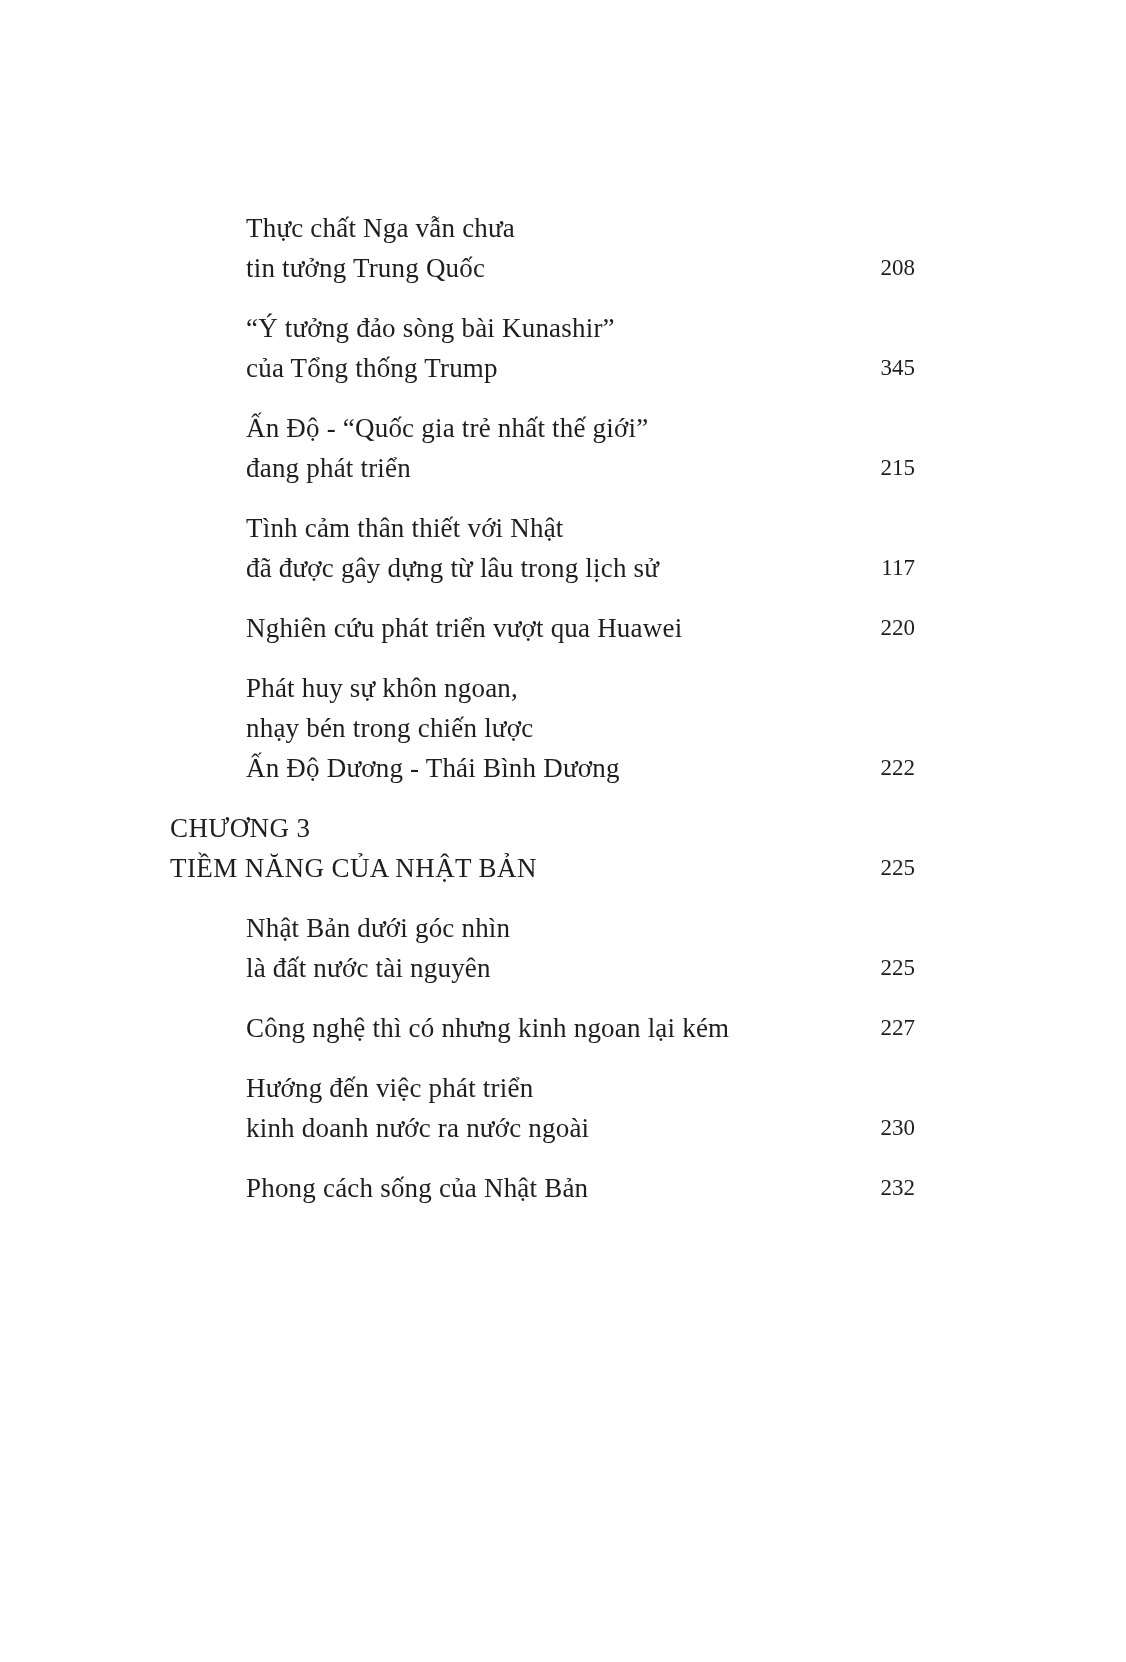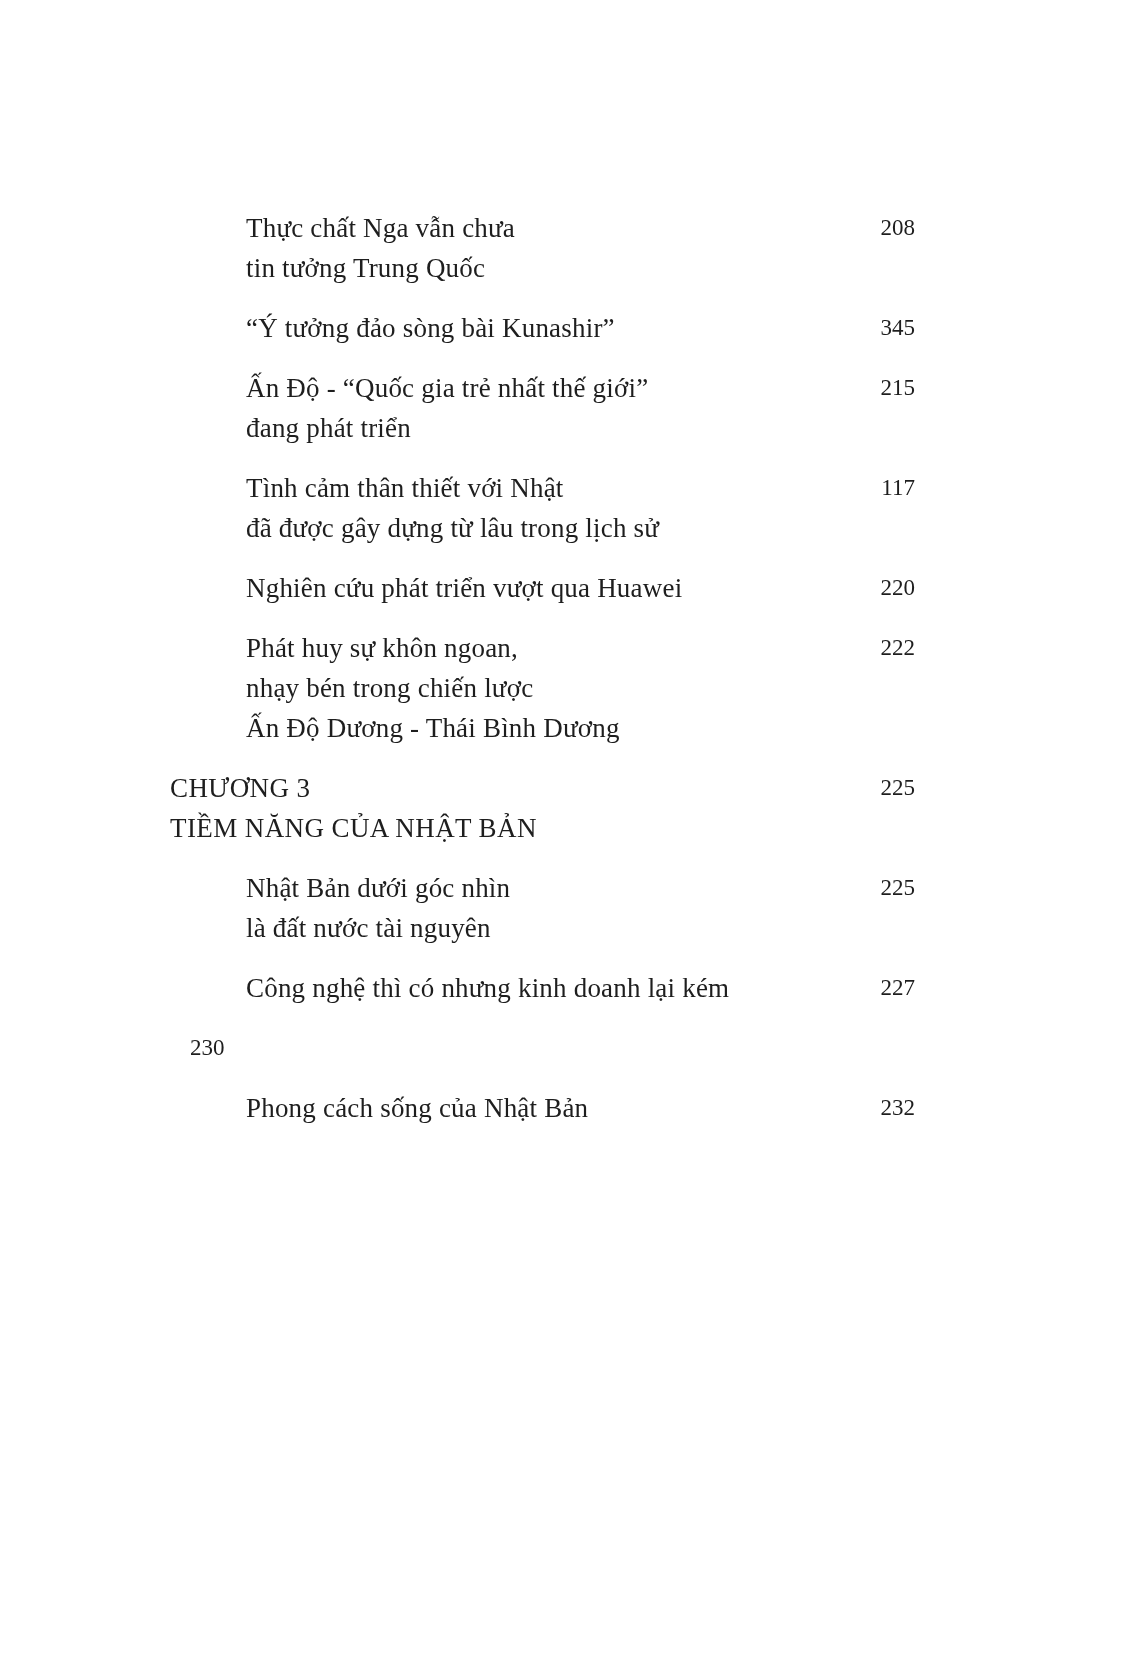--- a/index.html
+++ b/index.html
@@ -18,21 +18,21 @@
     overflow: hidden;
     font-family: "Liberation Serif", "DejaVu Serif", serif;
     color: #1e1e1e;
   }
   .toc-list {
     width: 100%;
   }
   .toc-entry {
     display: flex;
     justify-content: space-between;
-    align-items: flex-start;
+    align-items: flex-end;
     margin-bottom: 20px;
   }
   .toc-title {
     padding-left: 76px;
     font-size: 27px;
     line-height: 40px;
     letter-spacing: 0.2px;
   }
   .toc-line {
     white-space: nowrap;
@@ -58,20 +58,21 @@
       <div class="toc-entry">
         <div class="toc-title">
           <div class="toc-line">Thực chất Nga vẫn chưa</div>
           <div class="toc-line">tin tưởng Trung Quốc</div>
         </div>
         <div class="toc-page">208</div>
       </div>
       <div class="toc-entry">
         <div class="toc-title">
           <div class="toc-line">“Ý tưởng đảo sòng bài Kunashir”</div>
+          <div class="toc-line">của Tổng thống Trump</div>
         </div>
         <div class="toc-page">345</div>
       </div>
       <div class="toc-entry">
         <div class="toc-title">
           <div class="toc-line">Ấn Độ - “Quốc gia trẻ nhất thế giới”</div>
           <div class="toc-line">đang phát triển</div>
         </div>
         <div class="toc-page">215</div>
       </div>
@@ -105,25 +106,29 @@
       </div>
       <div class="toc-entry">
         <div class="toc-title">
           <div class="toc-line">Nhật Bản dưới góc nhìn</div>
           <div class="toc-line">là đất nước tài nguyên</div>
         </div>
         <div class="toc-page">225</div>
       </div>
       <div class="toc-entry">
         <div class="toc-title">
-          <div class="toc-line">Công nghệ thì có nhưng kinh doanh lại kém</div>
+          <div class="toc-line">Công nghệ thì có nhưng kinh ngoan lại kém</div>
         </div>
         <div class="toc-page">227</div>
       </div>
       <div class="toc-entry">
+        <div class="toc-title">
+          <div class="toc-line">Hướng đến việc phát triển</div>
+          <div class="toc-line">kinh doanh nước ra nước ngoài</div>
+        </div>
         <div class="toc-page">230</div>
       </div>
       <div class="toc-entry">
         <div class="toc-title">
           <div class="toc-line">Phong cách sống của Nhật Bản</div>
         </div>
         <div class="toc-page">232</div>
       </div>
     </div>
 </div>

